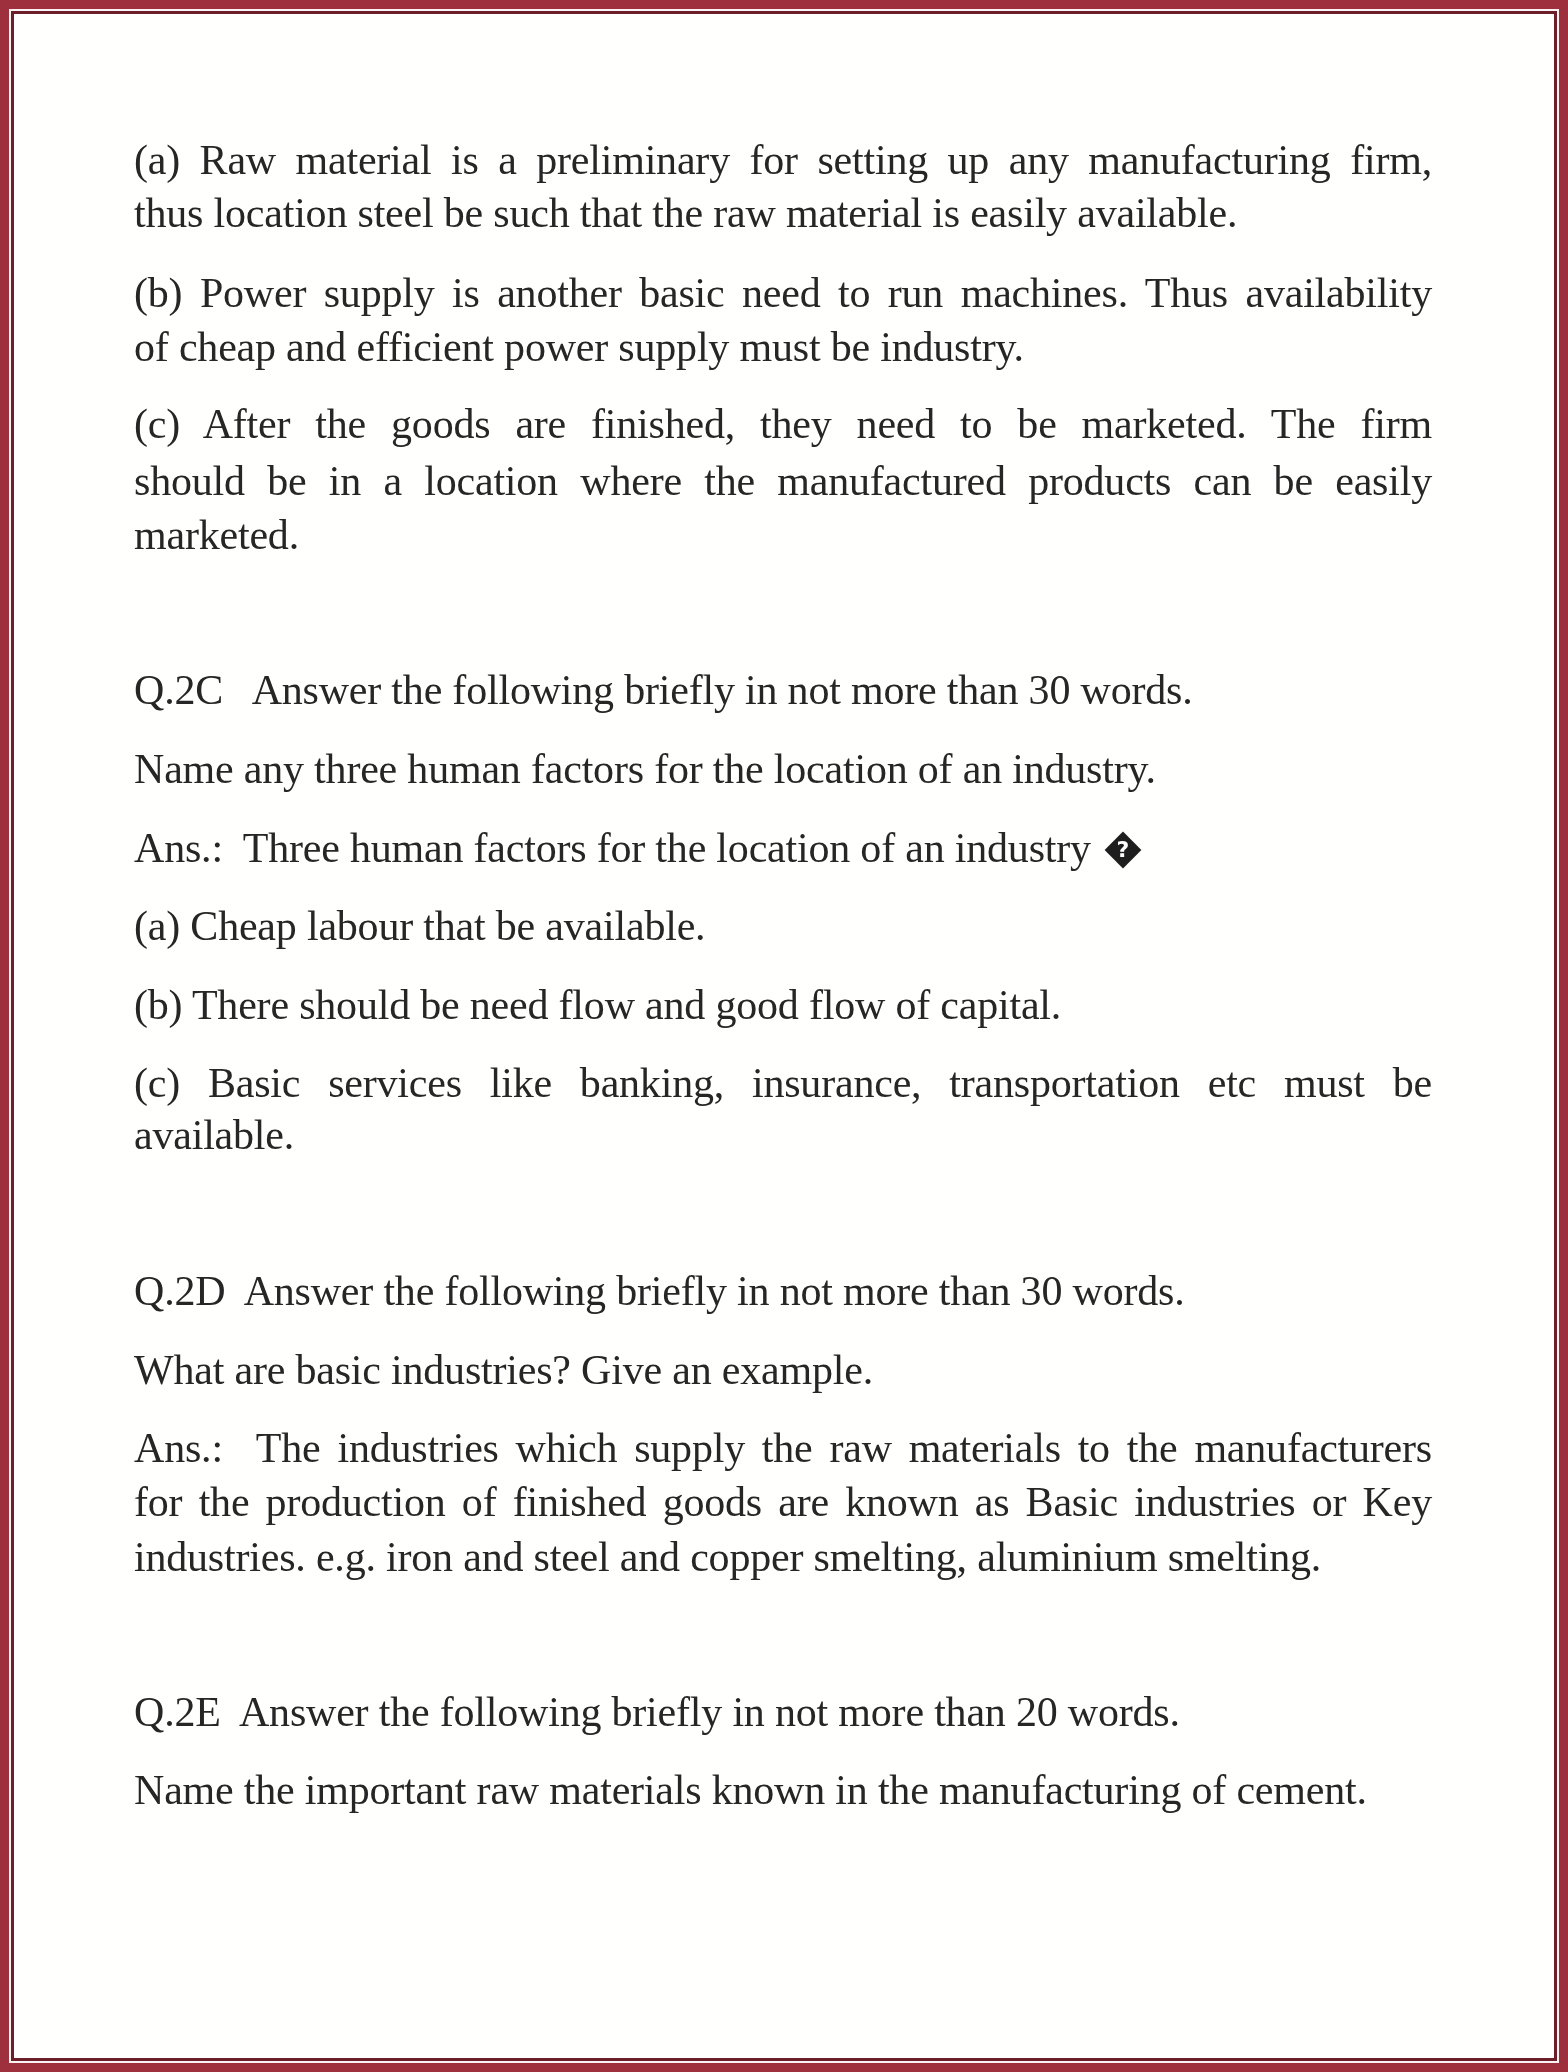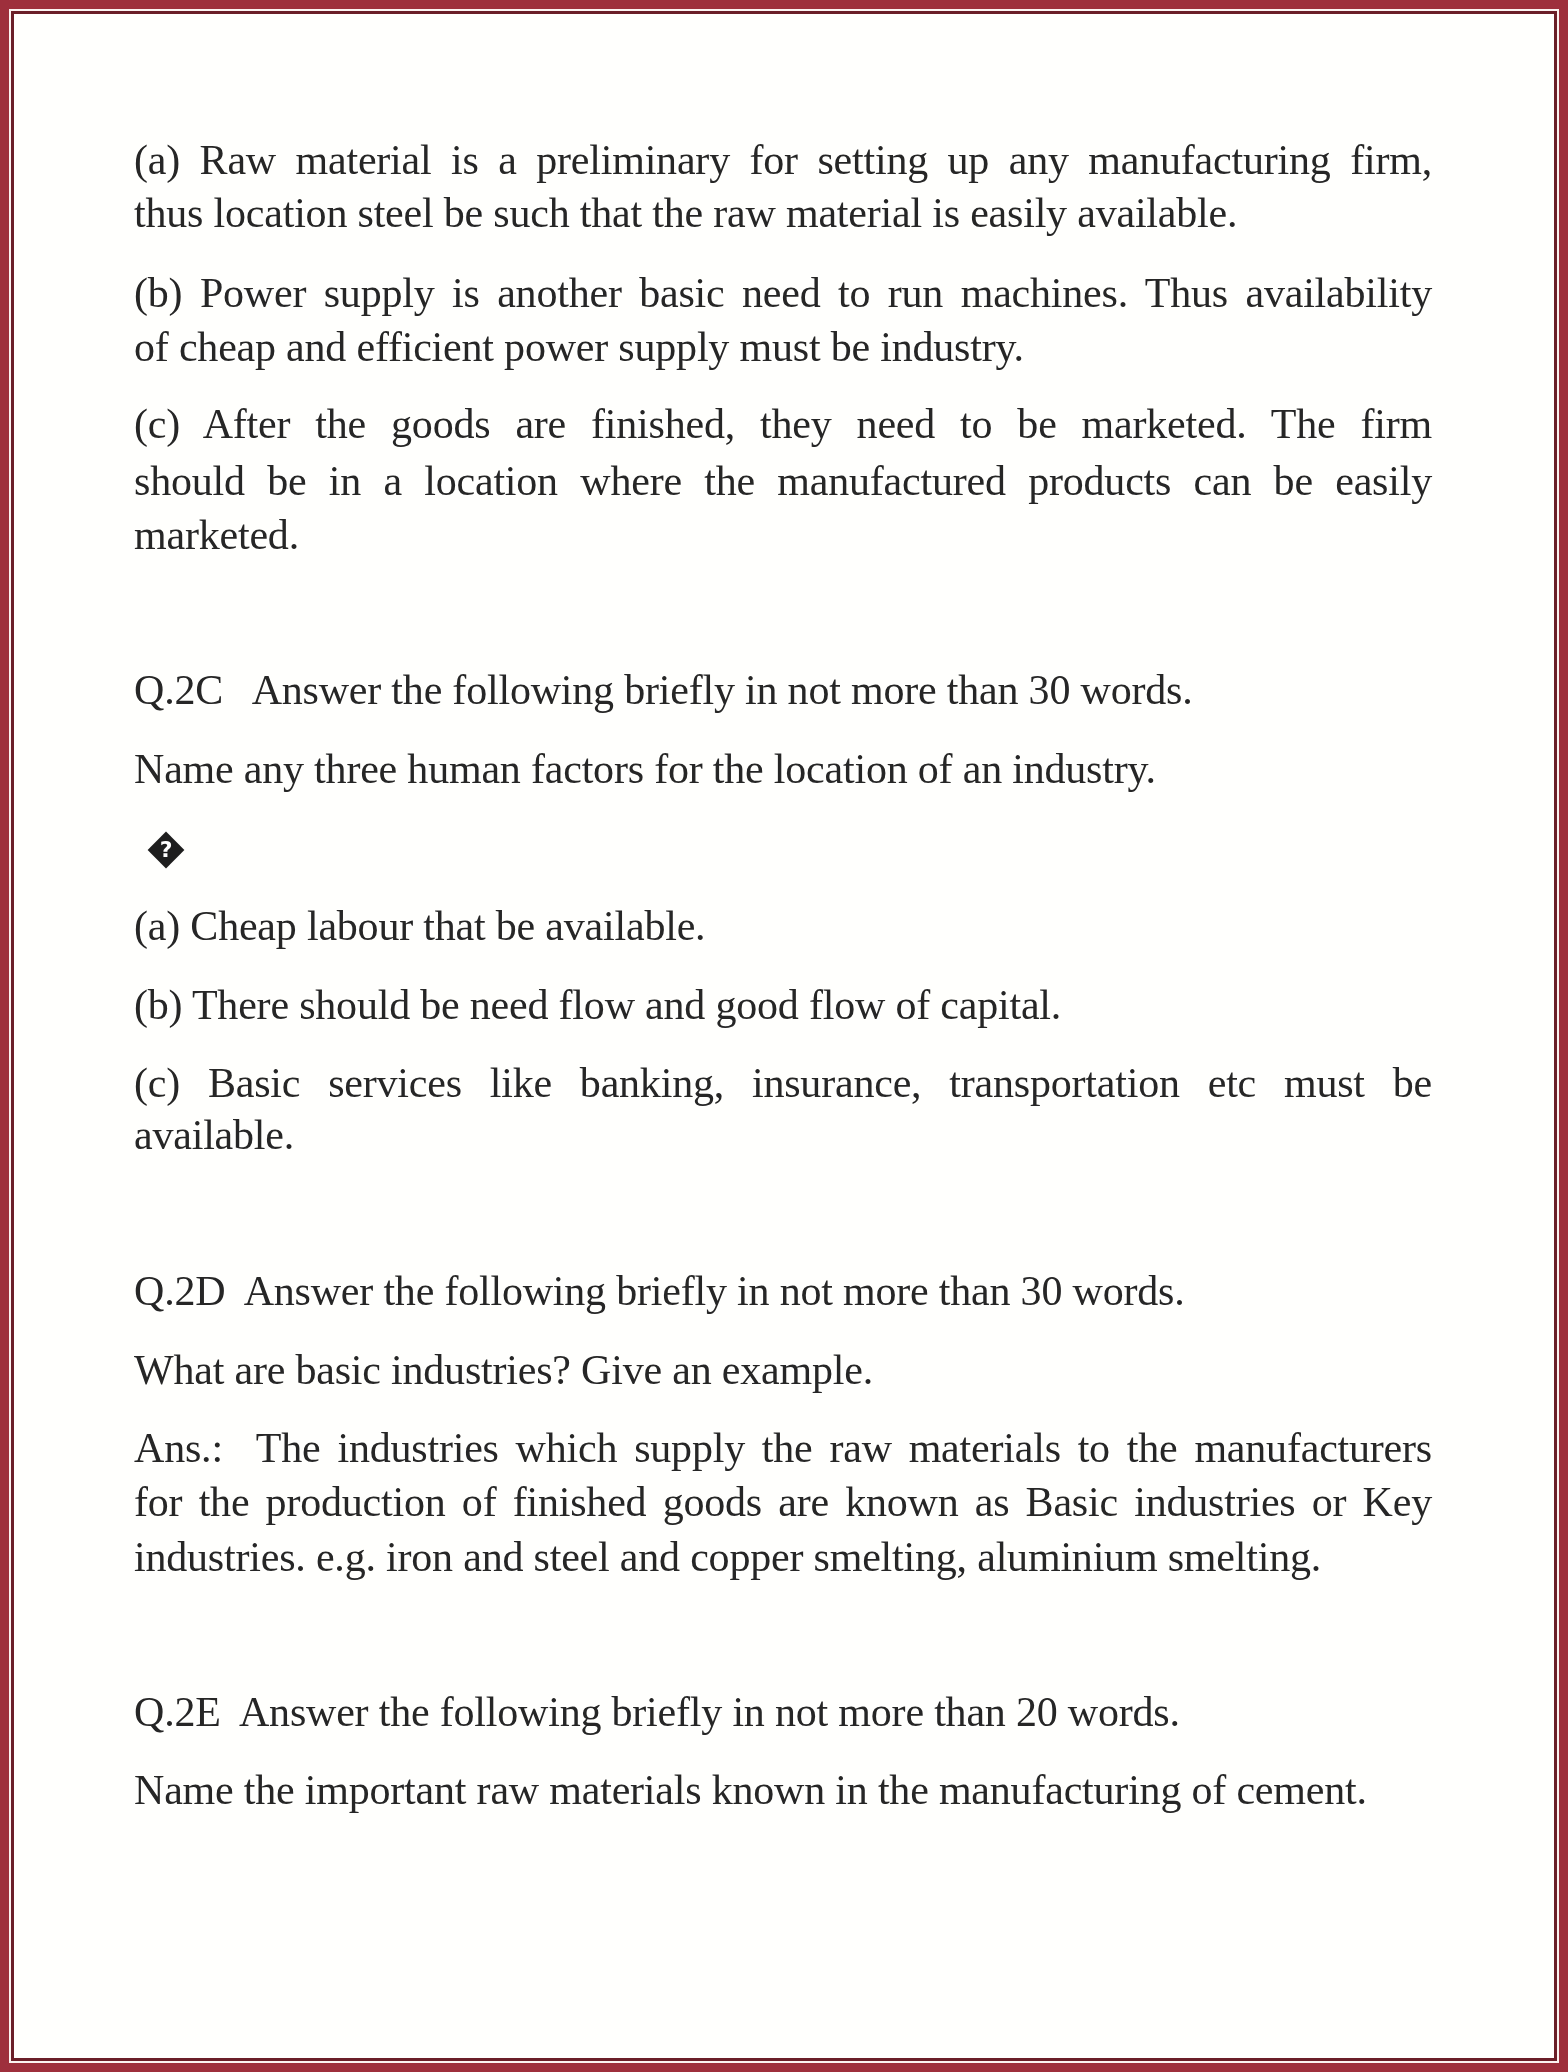--- a/index.html
+++ b/index.html
@@ -84,21 +84,21 @@
 <div class="line justify" style="top:266px">(b) Power supply is another basic need to run machines.  Thus availability</div>
 <div class="line" style="top:320px">of cheap and efficient power supply must be industry.</div>
 
 <div class="line justify" style="top:397px">(c) After the goods are finished, they need to be marketed. The firm</div>
 <div class="line justify" style="top:454px">should be in a location where the manufactured products can be easily</div>
 <div class="line" style="top:508px">marketed.</div>
 
 <div class="line" style="top:663px; white-space:pre">Q.2C   Answer the following briefly in not more than 30 words.</div>
 <div class="line" style="top:742px">Name any three human factors for the location of an industry.</div>
 <div class="line" style="top:821px">
-  <span class="repl"><span>?</span></span>
+  <span style="white-space:pre">Ans.:  Three human factors for the location of an industry</span><span class="repl"><span>?</span></span>
 </div>
 <div class="line" style="top:899px">(a) Cheap labour that be available.</div>
 <div class="line" style="top:978px">(b) There should be need flow and good flow of capital.</div>
 <div class="line justify" style="top:1056px">(c) Basic services like banking, insurance, transportation etc must be</div>
 <div class="line" style="top:1108px">available.</div>
 
 <div class="line" style="top:1264px; white-space:pre">Q.2D  Answer the following briefly in not more than 30 words.</div>
 <div class="line" style="top:1343px">What are basic industries? Give an example.</div>
 <div class="line justify" style="top:1421px; white-space:pre">Ans.:  The industries which supply the raw materials to the manufacturers</div>
 <div class="line justify" style="top:1475px">for the production of finished goods are known as Basic industries or Key</div>

